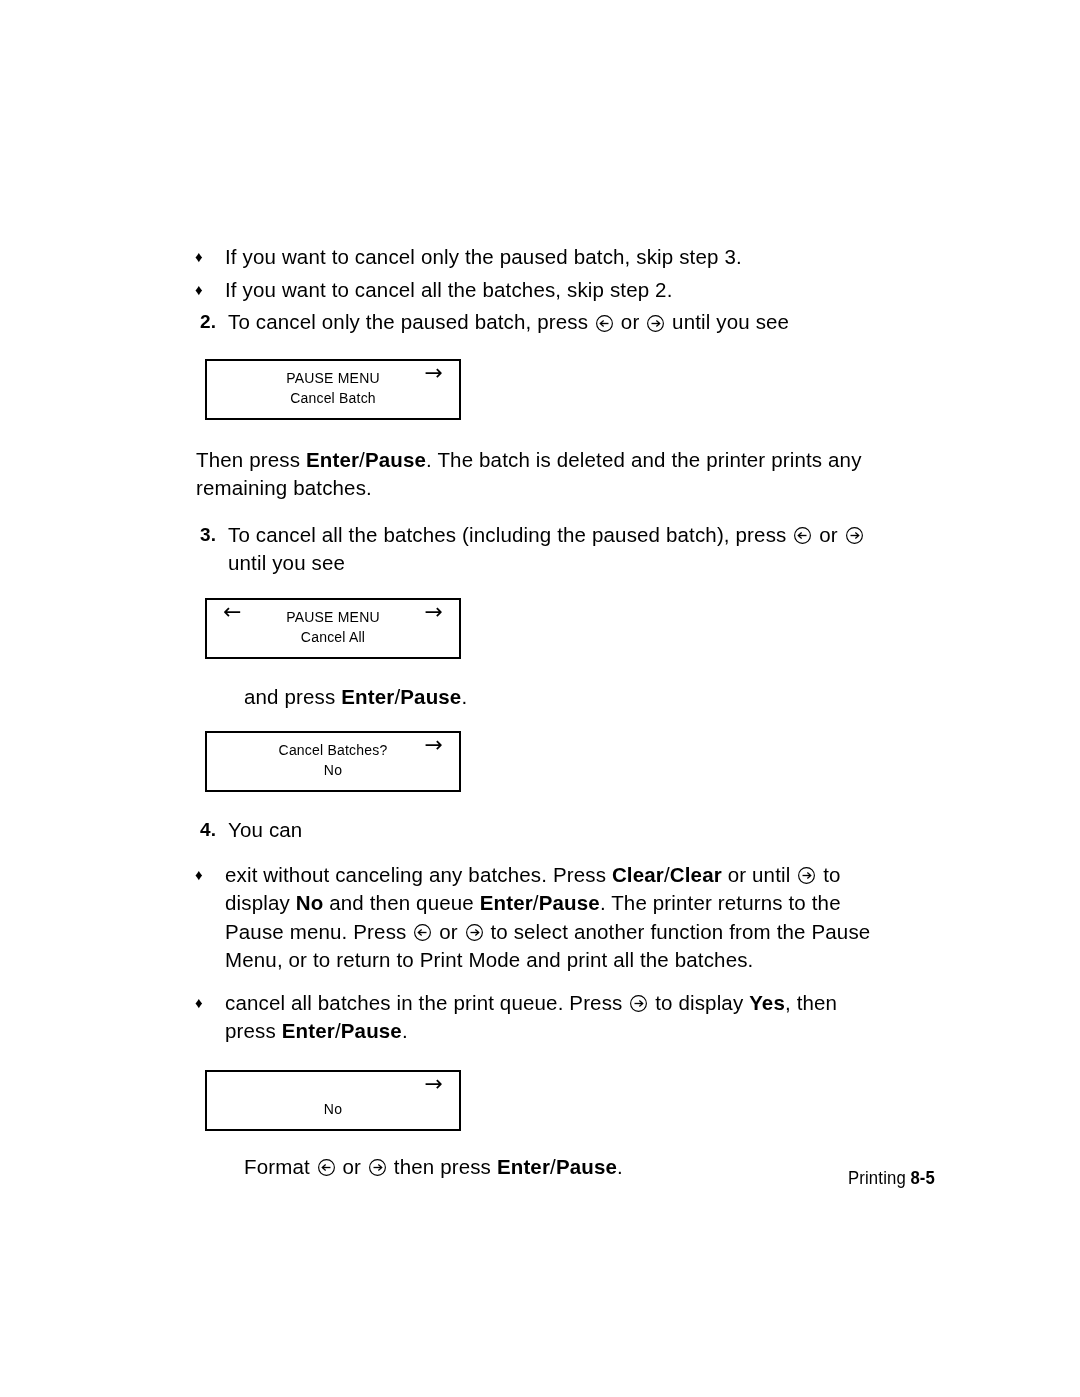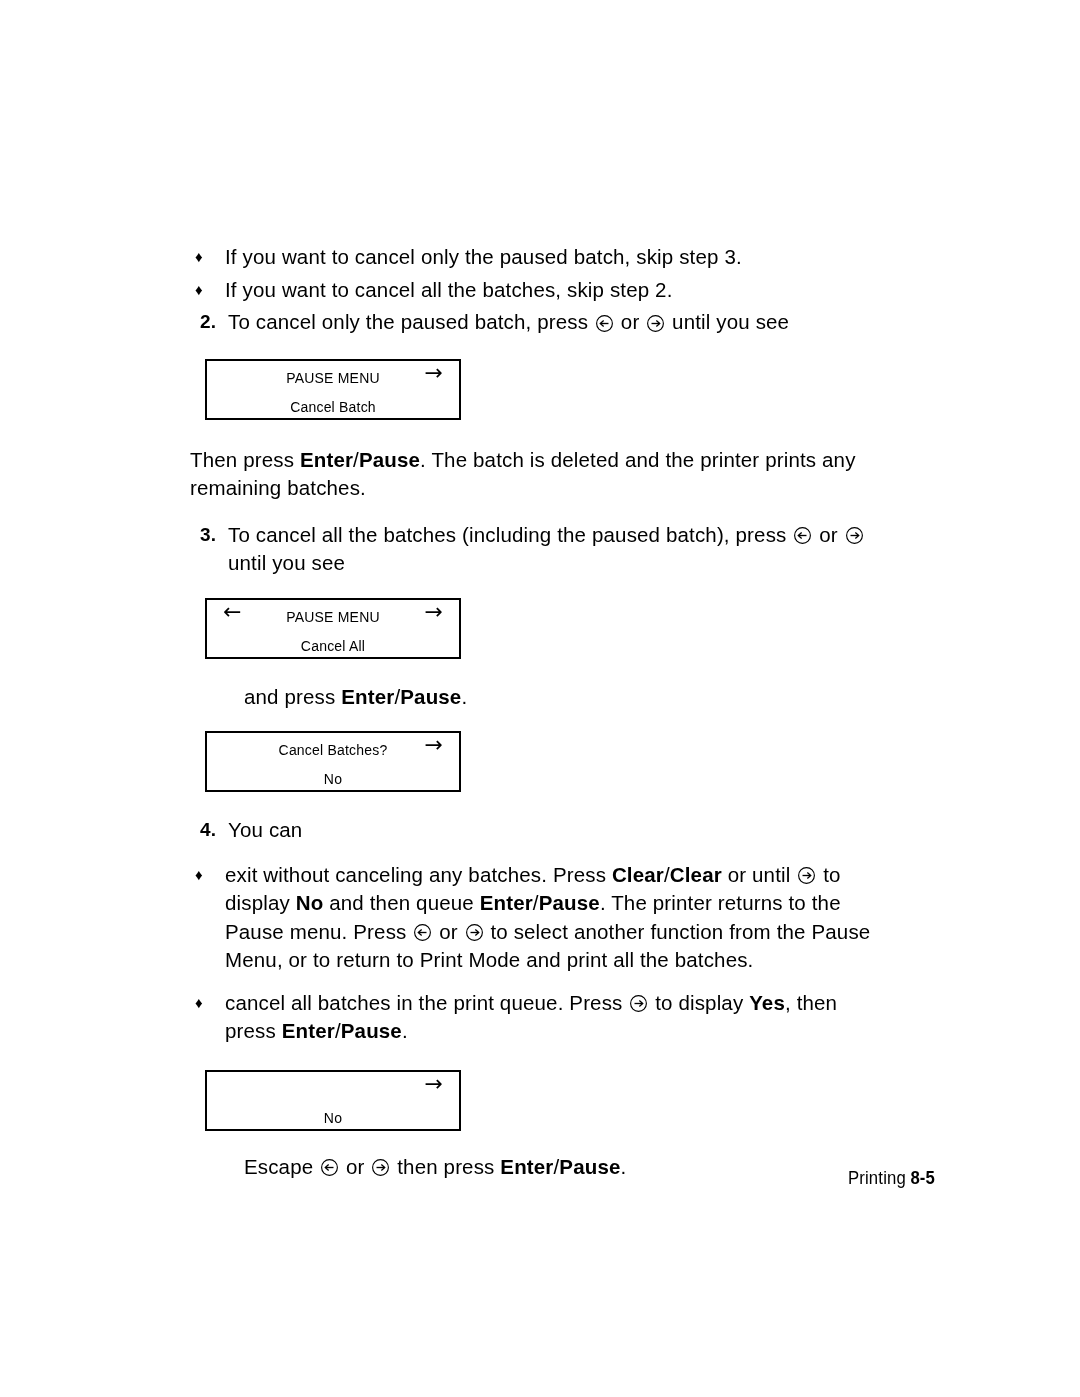--- a/index.html
+++ b/index.html
@@ -60,21 +60,21 @@
   .num-mark {
     position: absolute;
     left: 10px;
     top: 0;
     font-weight: bold;
     font-size: 19px;
     line-height: 28.5px;
   }
 
   .plain-block {
-    margin-left: 0px;
+    margin-left: 6px;
   }
   .indent-block {
     margin-left: 54px;
   }
 
   b, .bold { font-weight: bold; }
   .slash { font-weight: normal; }
 
   
   .keyicon {
@@ -99,21 +99,21 @@
   .lcd-line {
     position: absolute;
     left: 0;
     width: 100%;
     text-align: center;
     font-size: 14px;
     line-height: 24px;
     letter-spacing: 0.2px;
   }
   .lcd-line1 { top: 5px; }
-  .lcd-line2 { top: 34px; }
+  .lcd-line2 { top: 25px; }
 
   .lcd-arrow-right {
     position: absolute;
     right: 16px;
     font-size: 22px;
     line-height: 24px;
     font-family: "DejaVu Sans", sans-serif;
   }
   .lcd-arrow-left {
     position: absolute;
@@ -313,21 +313,21 @@
     <div class="lcd-wrap">
       <div class="lcd lcd-shift">
         <div class="lcd-line lcd-line2">No</div>
         <div class="lcd-arrow-right">→</div>
       </div>
     </div>
 
     <div class="sp-22"></div>
 
     <div class="para indent-block">
-      <span>Escape</span>
+      <span>Format</span>
       <span class="keyicon"><svg viewBox="0 0 20 20" width="19" height="19">
             <circle cx="10" cy="10" r="8.3" fill="none" stroke="#000" stroke-width="1.2"></circle>
             <line x1="14.2" y1="10" x2="6.1" y2="10" stroke="#000" stroke-width="1.4"></line>
             <polyline points="9.1,6.9 5.6,10 9.1,13.1" fill="none" stroke="#000" stroke-width="1.4"></polyline>
           </svg></span>
       <span>or</span>
       <span class="keyicon"><svg viewBox="0 0 20 20" width="19" height="19">
             <circle cx="10" cy="10" r="8.3" fill="none" stroke="#000" stroke-width="1.2"></circle>
             <line x1="5.8" y1="10" x2="13.9" y2="10" stroke="#000" stroke-width="1.4"></line>
             <polyline points="10.9,6.9 14.4,10 10.9,13.1" fill="none" stroke="#000" stroke-width="1.4"></polyline>

